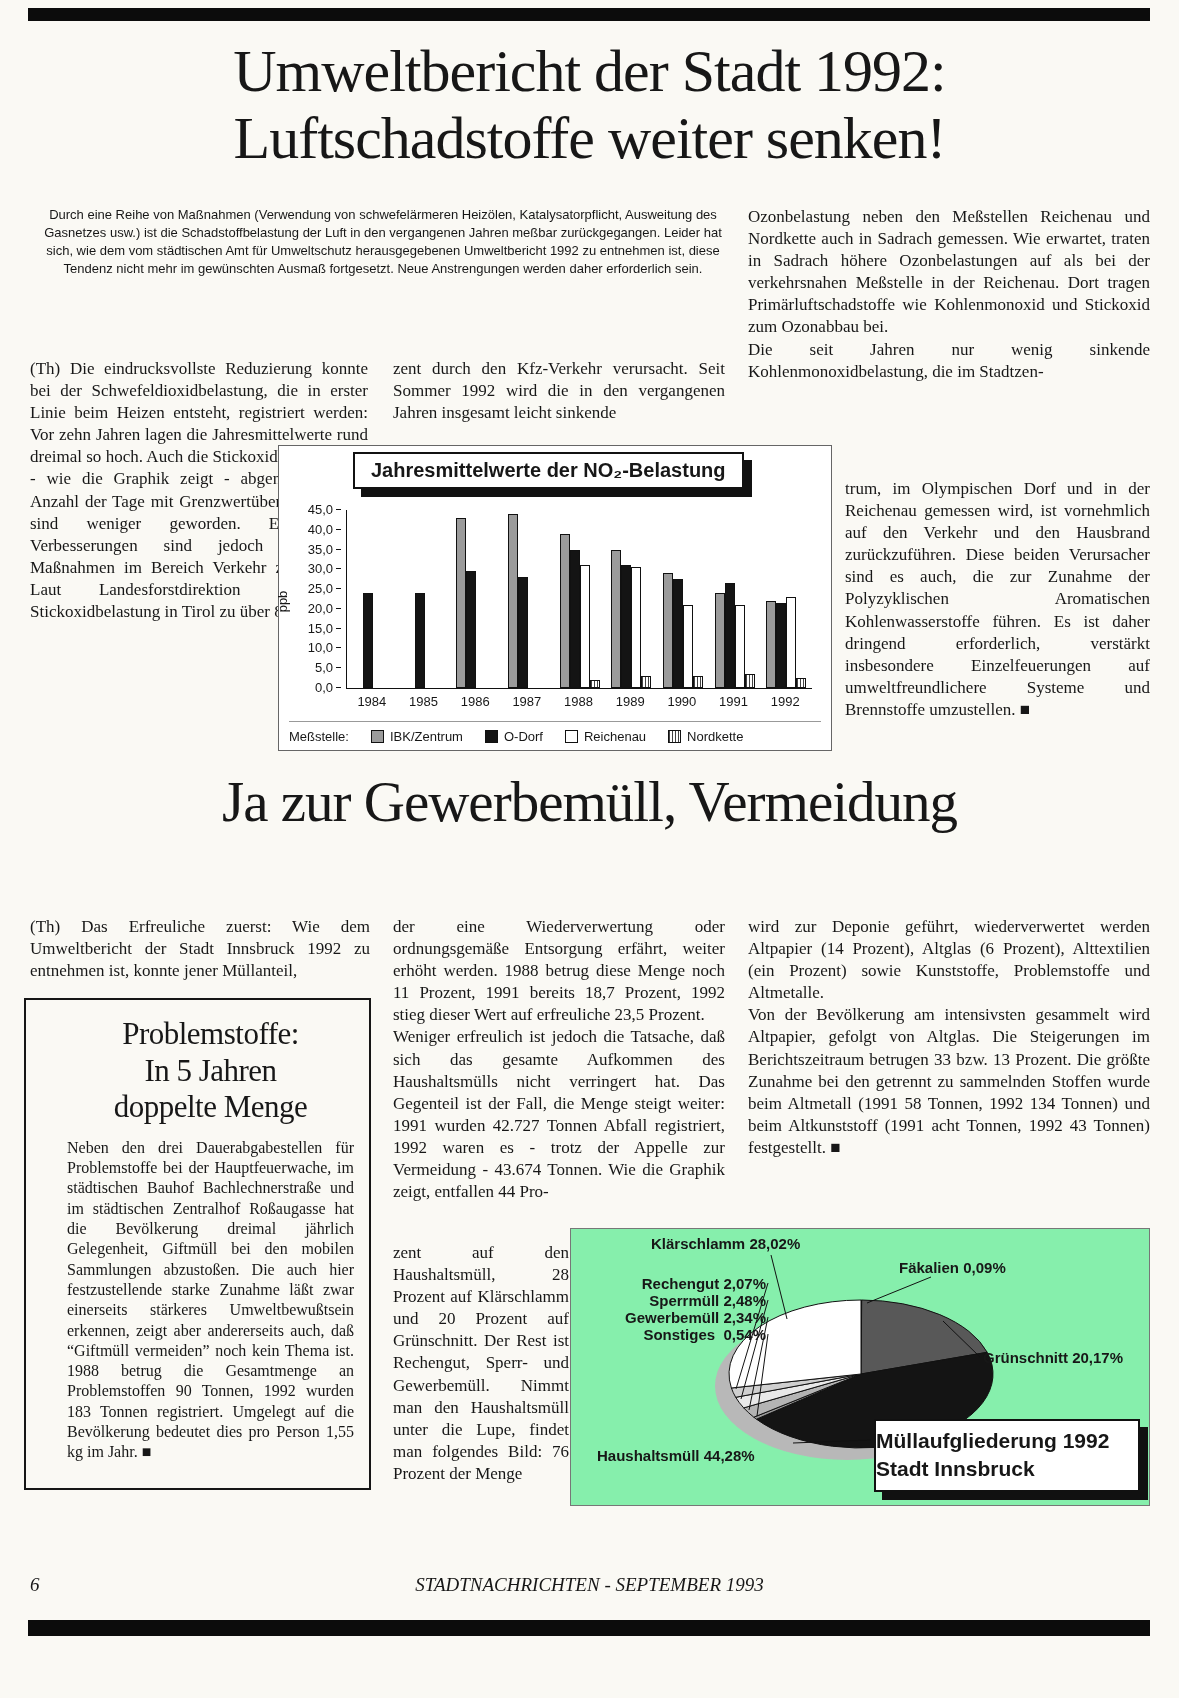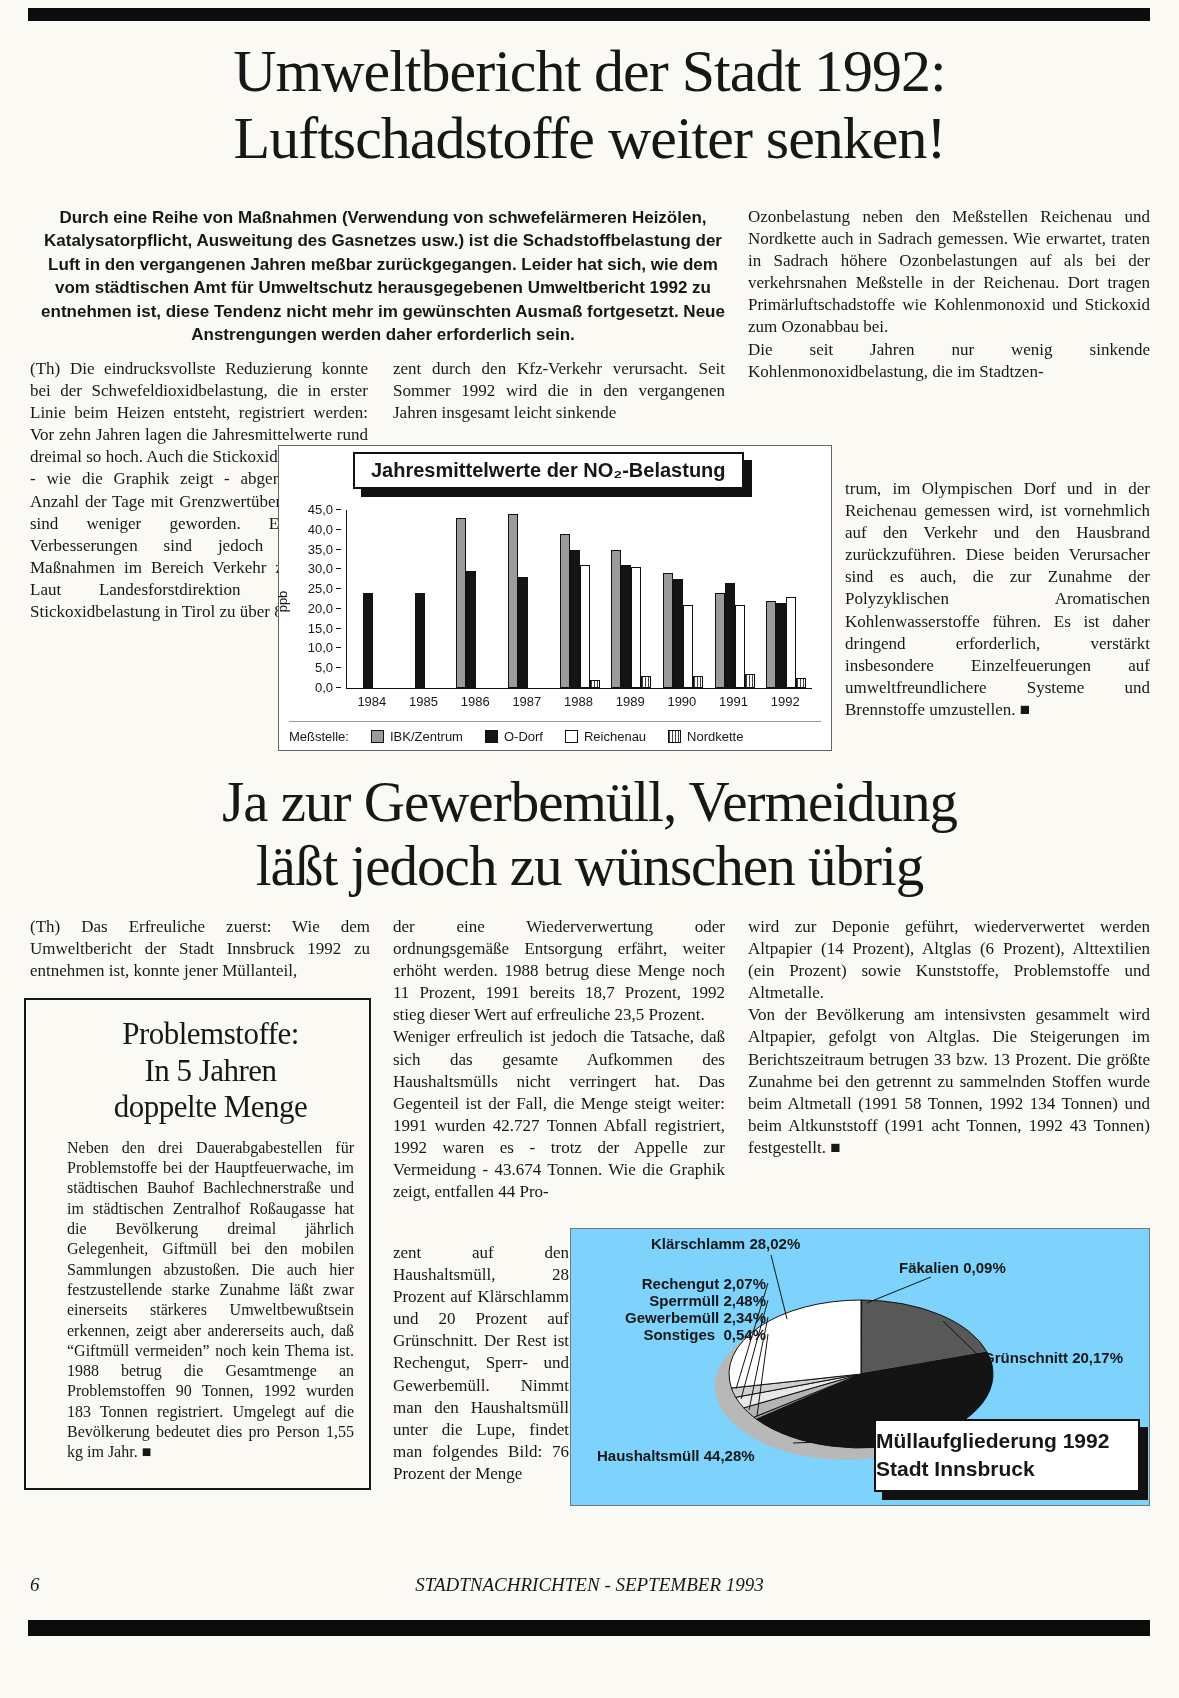--- a/index.html
+++ b/index.html
@@ -8,21 +8,21 @@
   .rule{position:absolute;background:#0c0c0c;}
   .rule-top{left:28px;top:8px;width:1122px;height:13px;}
   .rule-bottom{left:28px;top:1620px;width:1122px;height:16px;}
 
   .headline{position:absolute;left:0;width:100%;text-align:center;
             font-family:"Liberation Serif",serif;font-weight:400;line-height:1.12;letter-spacing:-1px;}
   .headline1{top:38px;font-size:60px;}
   .headline2{top:770px;font-size:57px;}
 
   .lead{position:absolute;left:40px;top:206px;width:686px;text-align:center;
-        font-family:"Liberation Sans",sans-serif;font-weight:bold;font-size:17px;line-height:1.38;}
+        font-family:"Liberation Sans",sans-serif;font-weight:normal;font-size:13px;line-height:1.38;}
 
   .col{position:absolute;overflow:hidden;}
   .col p{margin:0;text-align:justify;font-size:17px;line-height:1.3;}
   .a1col1{left:30px;top:358px;width:338px;height:392px;}
   .a1col2{left:393px;top:358px;width:332px;height:86px;}
   .a1col3a{left:748px;top:206px;width:402px;height:270px;}
   .a1col3b{left:845px;top:478px;width:305px;height:286px;}
 
   .a2col1{left:30px;top:916px;width:340px;height:78px;}
   .a2col2{left:393px;top:916px;width:332px;height:322px;}
@@ -54,21 +54,21 @@
   #bar-xlabels{position:absolute;left:67px;top:248px;width:465px;display:flex;}
   #bar-xlabels .xlabel{flex:1;text-align:center;font:13px "Liberation Sans",sans-serif;}
   .bc-legend{position:absolute;left:10px;right:10px;bottom:6px;border-top:1px solid #999;
              padding-top:7px;display:flex;align-items:center;gap:22px;
              font:13px "Liberation Sans",sans-serif;}
   .bc-legend .lgitem{display:inline-flex;align-items:center;}
   .bc-legend .sw{width:13px;height:13px;border:1px solid #111;display:inline-block;margin-right:6px;box-sizing:border-box;}
 
   
   .piebox{position:absolute;left:570px;top:1228px;width:580px;height:278px;
-          background:#7dd3fc;border:1px solid #777;box-sizing:border-box;}
+          background:#86efac;border:1px solid #777;box-sizing:border-box;}
   .piebox svg{position:absolute;left:0;top:0;}
   .pie-label{position:absolute;font:bold 15px "Liberation Sans",sans-serif;white-space:nowrap;}
   .pie-left-group{position:absolute;left:40px;top:46px;width:155px;text-align:right;}
   .pie-left-group .pie-label{position:static;display:block;line-height:17px;}
   .pietitle{position:absolute;left:303px;top:190px;width:262px;background:#fff;border:2px solid #111;
             box-shadow:8px 8px 0 #111;text-align:left;padding:6px 0;
             font:bold 21px "Liberation Sans",sans-serif;line-height:1.35;}
 
   .footer-num{position:absolute;left:30px;top:1574px;font-style:italic;font-size:19px;}
   .footer-title{position:absolute;left:0;top:1574px;width:100%;text-align:center;font-style:italic;font-size:19px;}
@@ -231,21 +231,20 @@
           <span class="lgitem">
             <i class="sw hatch"></i>
             <span>Nordkette</span>
           </span>
         </span>
     </div>
   </div>
 
   <div class="headline headline2">
     <div>Ja zur Gewerbemüll, Vermeidung</div>
-    <div>läßt jedoch zu wünschen übrig</div>
   </div>
 
   <div class="col a2col1">
     <p>(Th) Das Erfreuliche zuerst: Wie dem Umweltbericht der Stadt Innsbruck 1992 zu entnehmen ist, konnte jener Müllanteil,</p>
   </div>
 
   <div class="sidebar">
     <div class="sb-title">
       <div>Problemstoffe:</div>
       <div>In 5 Jahren</div>

